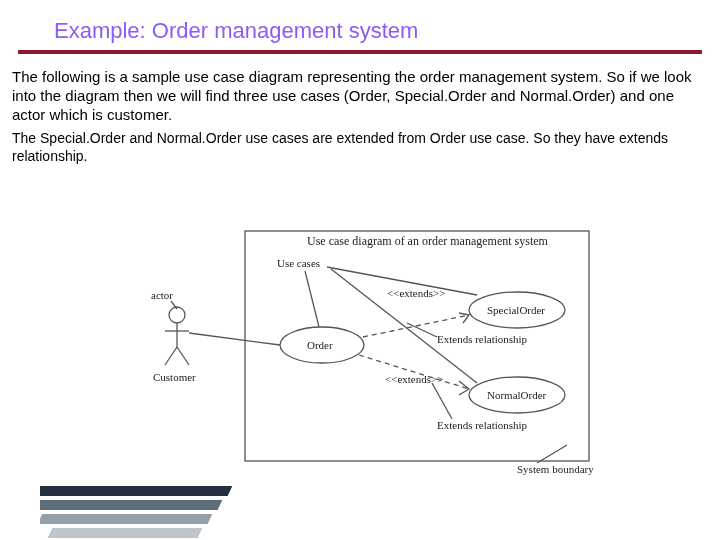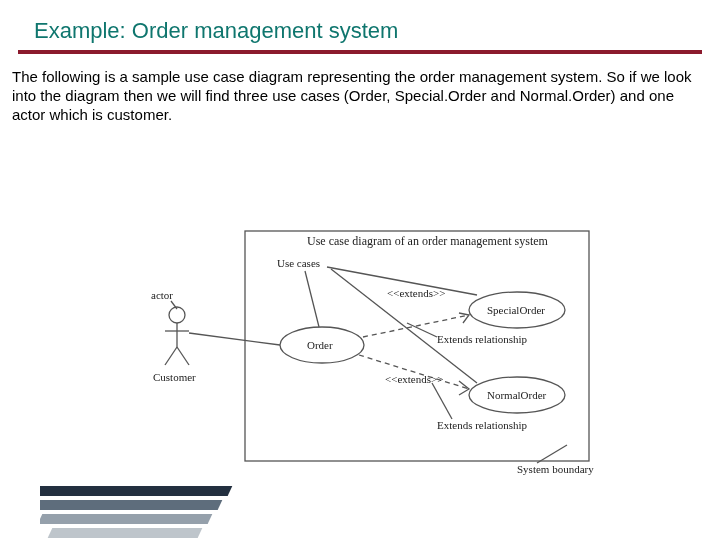--- a/index.html
+++ b/index.html
@@ -12,22 +12,23 @@
     color: #000;
     overflow: hidden;
   }
   .slide {
     width: 720px;
     height: 540px;
     position: relative;
   }
   .title {
     font-size: 22px;
-    color: #0f766e;
+    color: #8b5cf6;
     padding: 18px 0 6px 34px;
+    margin-left: 20px;
   }
   .title-underline {
     height: 4px;
     background: #8b1a2d;
     margin: 0 18px 14px 18px;
   }
   .body {
     padding: 0 12px;
     font-size: 15px;
     line-height: 1.25;
@@ -78,20 +79,21 @@
 </head>
 <body>
 
 <div class="slide">
 
   <div class="title">Example: Order management system</div>
   <div class="title-underline"></div>
 
   <div class="body">
     <div class="para1">The following is a sample use case diagram representing the order management system. So if we look into the diagram then we will find three use cases (Order, Special.Order and Normal.Order) and one actor which is customer.</div>
+    <div class="para2">The Special.Order and Normal.Order use cases are extended from Order use case. So they have extends relationship.</div>
   </div>
 
   <div class="diagram-wrap">
     <svg viewBox="0 0 460 265">
 
       <rect class="box" x="108" y="6" width="344" height="230"></rect>
       <text class="d-title" x="170" y="20">Use case diagram of an order management system</text>
 
       <g>
         <circle cx="40" cy="90" r="8" fill="#fff" stroke="#555" stroke-width="1.3"></circle>

